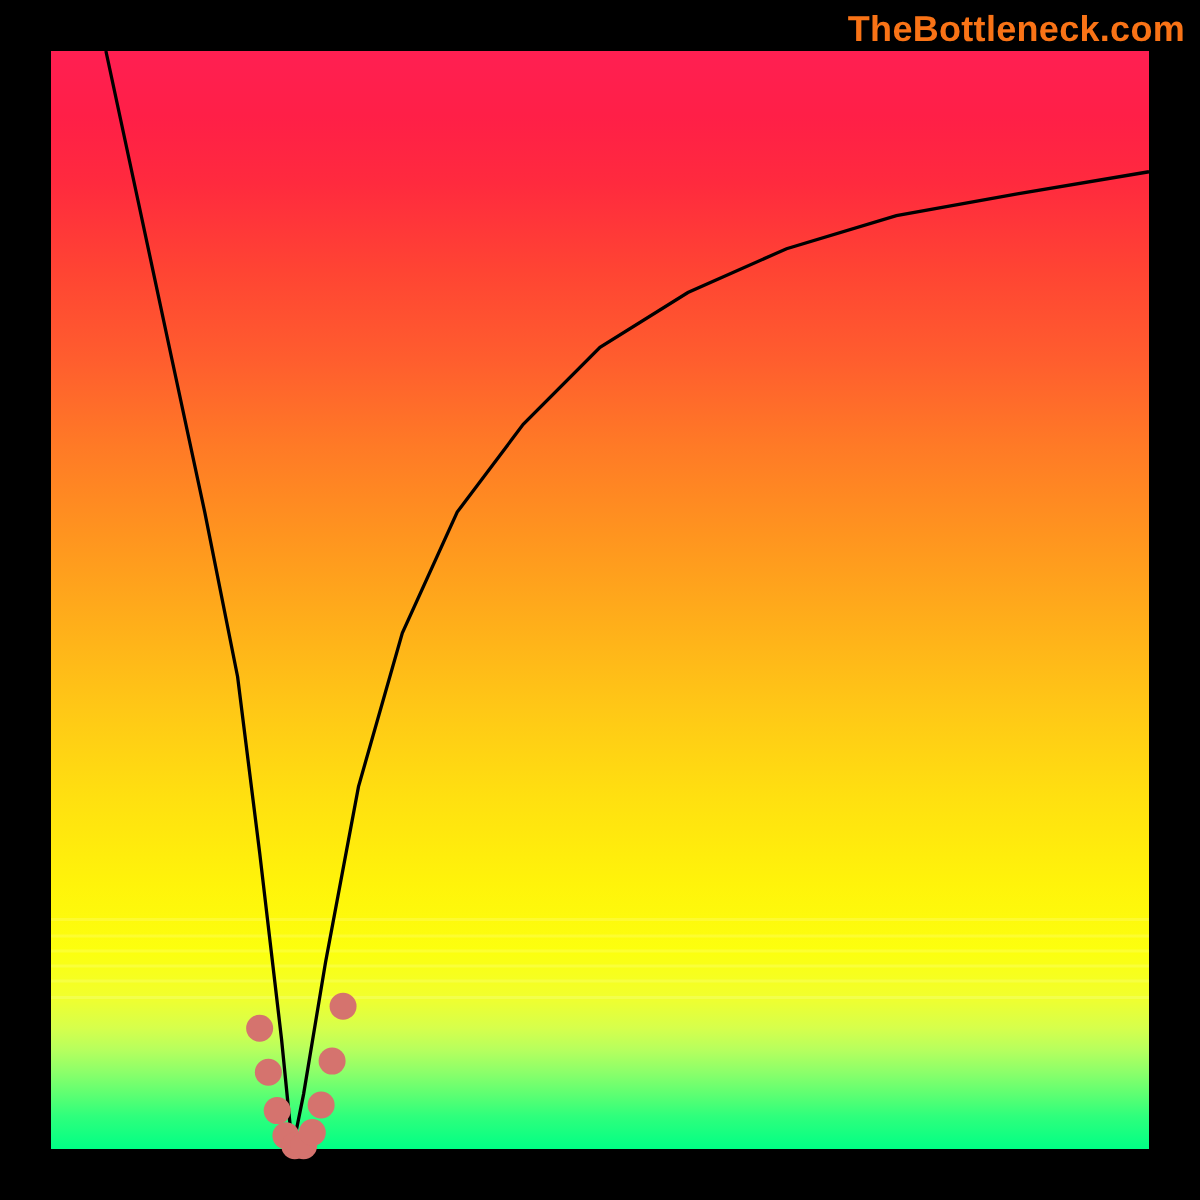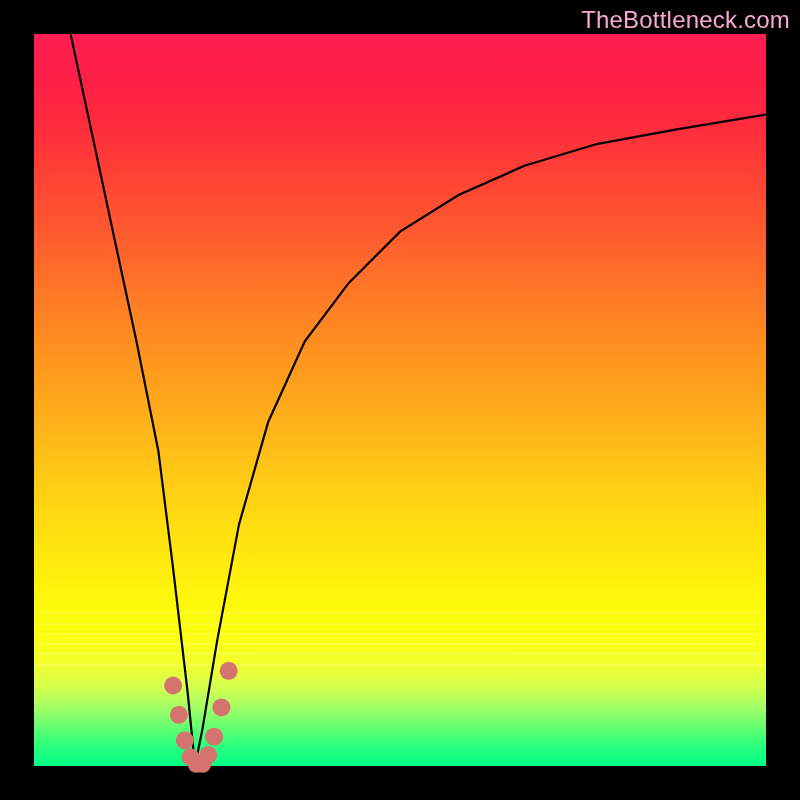--- a/index.html
+++ b/index.html
@@ -53,23 +53,23 @@
     position: absolute;
     left: 0;
     width: 100%;
     height: 2px;
     opacity: 0.15;
   }
   .watermark {
     position: absolute;
     top: 6px;
     right: 10px;
-    color: #f9a8d4;
+    color: #f97316;
     font-size: 24px;
-    font-weight: 400;
+    font-weight: 700;
     letter-spacing: 0.2px;
     user-select: none;
   }
   svg.curve {
     position: absolute;
     left: 0;
     top: 0;
     width: 732px;
     height: 732px;
     overflow: visible;

